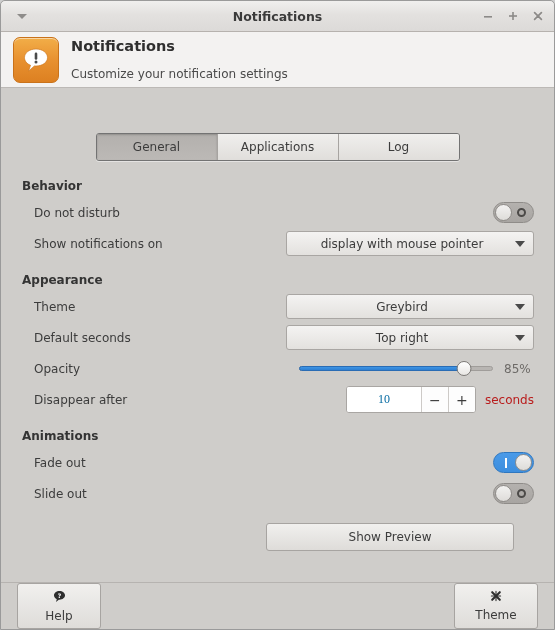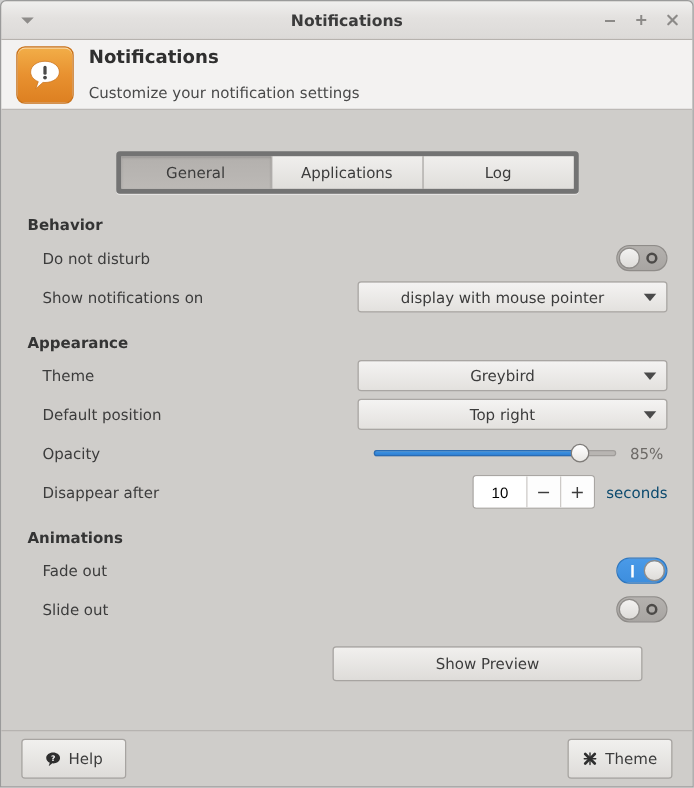--- a/index.html
+++ b/index.html
@@ -127,24 +127,25 @@
     position: relative;
     overflow: hidden;
   }
   .tabs-row {
     display: flex;
     justify-content: center;
     padding-top: 33px;
   }
   .tabs {
     display: flex;
-    border: 4px solid #737373;
+    border: 1px solid #737373;
     border-radius: 3px;
     overflow: hidden;
     box-shadow: 0 1px 0 rgba(255,255,255,.45);
+    margin-top: 12px;
   }
   .tab {
     width: 120px;
     height: 26px;
     display: flex;
     align-items: center;
     justify-content: center;
     font-size: 12px;
     color: #3c3c3c;
     background: linear-gradient(to bottom, #f0efed 0%, #e0dedb 100%);
@@ -314,48 +315,48 @@
     border: 1px solid #a9a6a3;
     border-radius: 3px;
     background: #ffffff;
     overflow: hidden;
     box-sizing: border-box;
   }
   .spin-value {
     width: 42px;
     text-align: center;
     font-size: 12px;
-    color: #000000;
+    color: #0369a1;
     background: #ffffff;
     height: 100%;
     display: flex;
     align-items: center;
     justify-content: center;
     border: none;
     outline: none;
-    padding: 0;
-    font-family: Liberation Sans, sans-serif;
+    padding: 16px;
+    font-family: Liberation Serif, serif;
   }
   .spin-btn {
     width: 26px;
     height: 100%;
     display: flex;
     align-items: center;
     justify-content: center;
     font-size: 14px;
     color: #3c3c3c;
     background: #fdfdfd;
     border-left: 1px solid #cdcac7;
     cursor: pointer;
     user-select: none;
   }
   .spin-suffix {
     margin-left: 9px;
     font-size: 12px;
-    color: #0c4a6e;
+    color: #b91c1c;
   }
 
   
   .btn {
     height: 28px;
     box-sizing: border-box;
     background: linear-gradient(to bottom, #f1f0ee 0%, #dedcd9 100%);
     border: 1px solid #a7a4a1;
     border-radius: 3px;
     display: inline-flex;
@@ -378,23 +379,24 @@
   .footer {
     flex: 0 0 45px;
     background: #cfcdca;
     border-top: 1px solid #b6b3b0;
     display: flex;
     align-items: center;
     padding: 0 16px;
     box-sizing: border-box;
   }
   .btn-help, .btn-close {
-    height: 32px;
+    height: 46px;
     min-width: 84px;
     gap: 6px;
+    flex-direction: column;
   }
   .btn-close { margin-left: auto; }
   .icon-inline { display: flex; align-items: center; }
 </style>
 </head>
 <body>
 
 <div class="window">
 
   <div class="titlebar">
@@ -481,21 +483,21 @@
           <div class="row-label">Theme</div>
           <div class="row-control">
             <div class="combo">
               <span class="combo-value">Greybird</span>
               <span class="caret"></span>
             </div>
           </div>
         </div>
 
         <div class="row">
-          <div class="row-label">Default position</div>
+          <div class="row-label">Default seconds</div>
           <div class="row-control">
             <div class="combo">
               <span class="combo-value">Top right</span>
               <span class="caret"></span>
             </div>
           </div>
         </div>
 
         <div class="row">
           <div class="row-label">Opacity</div>

